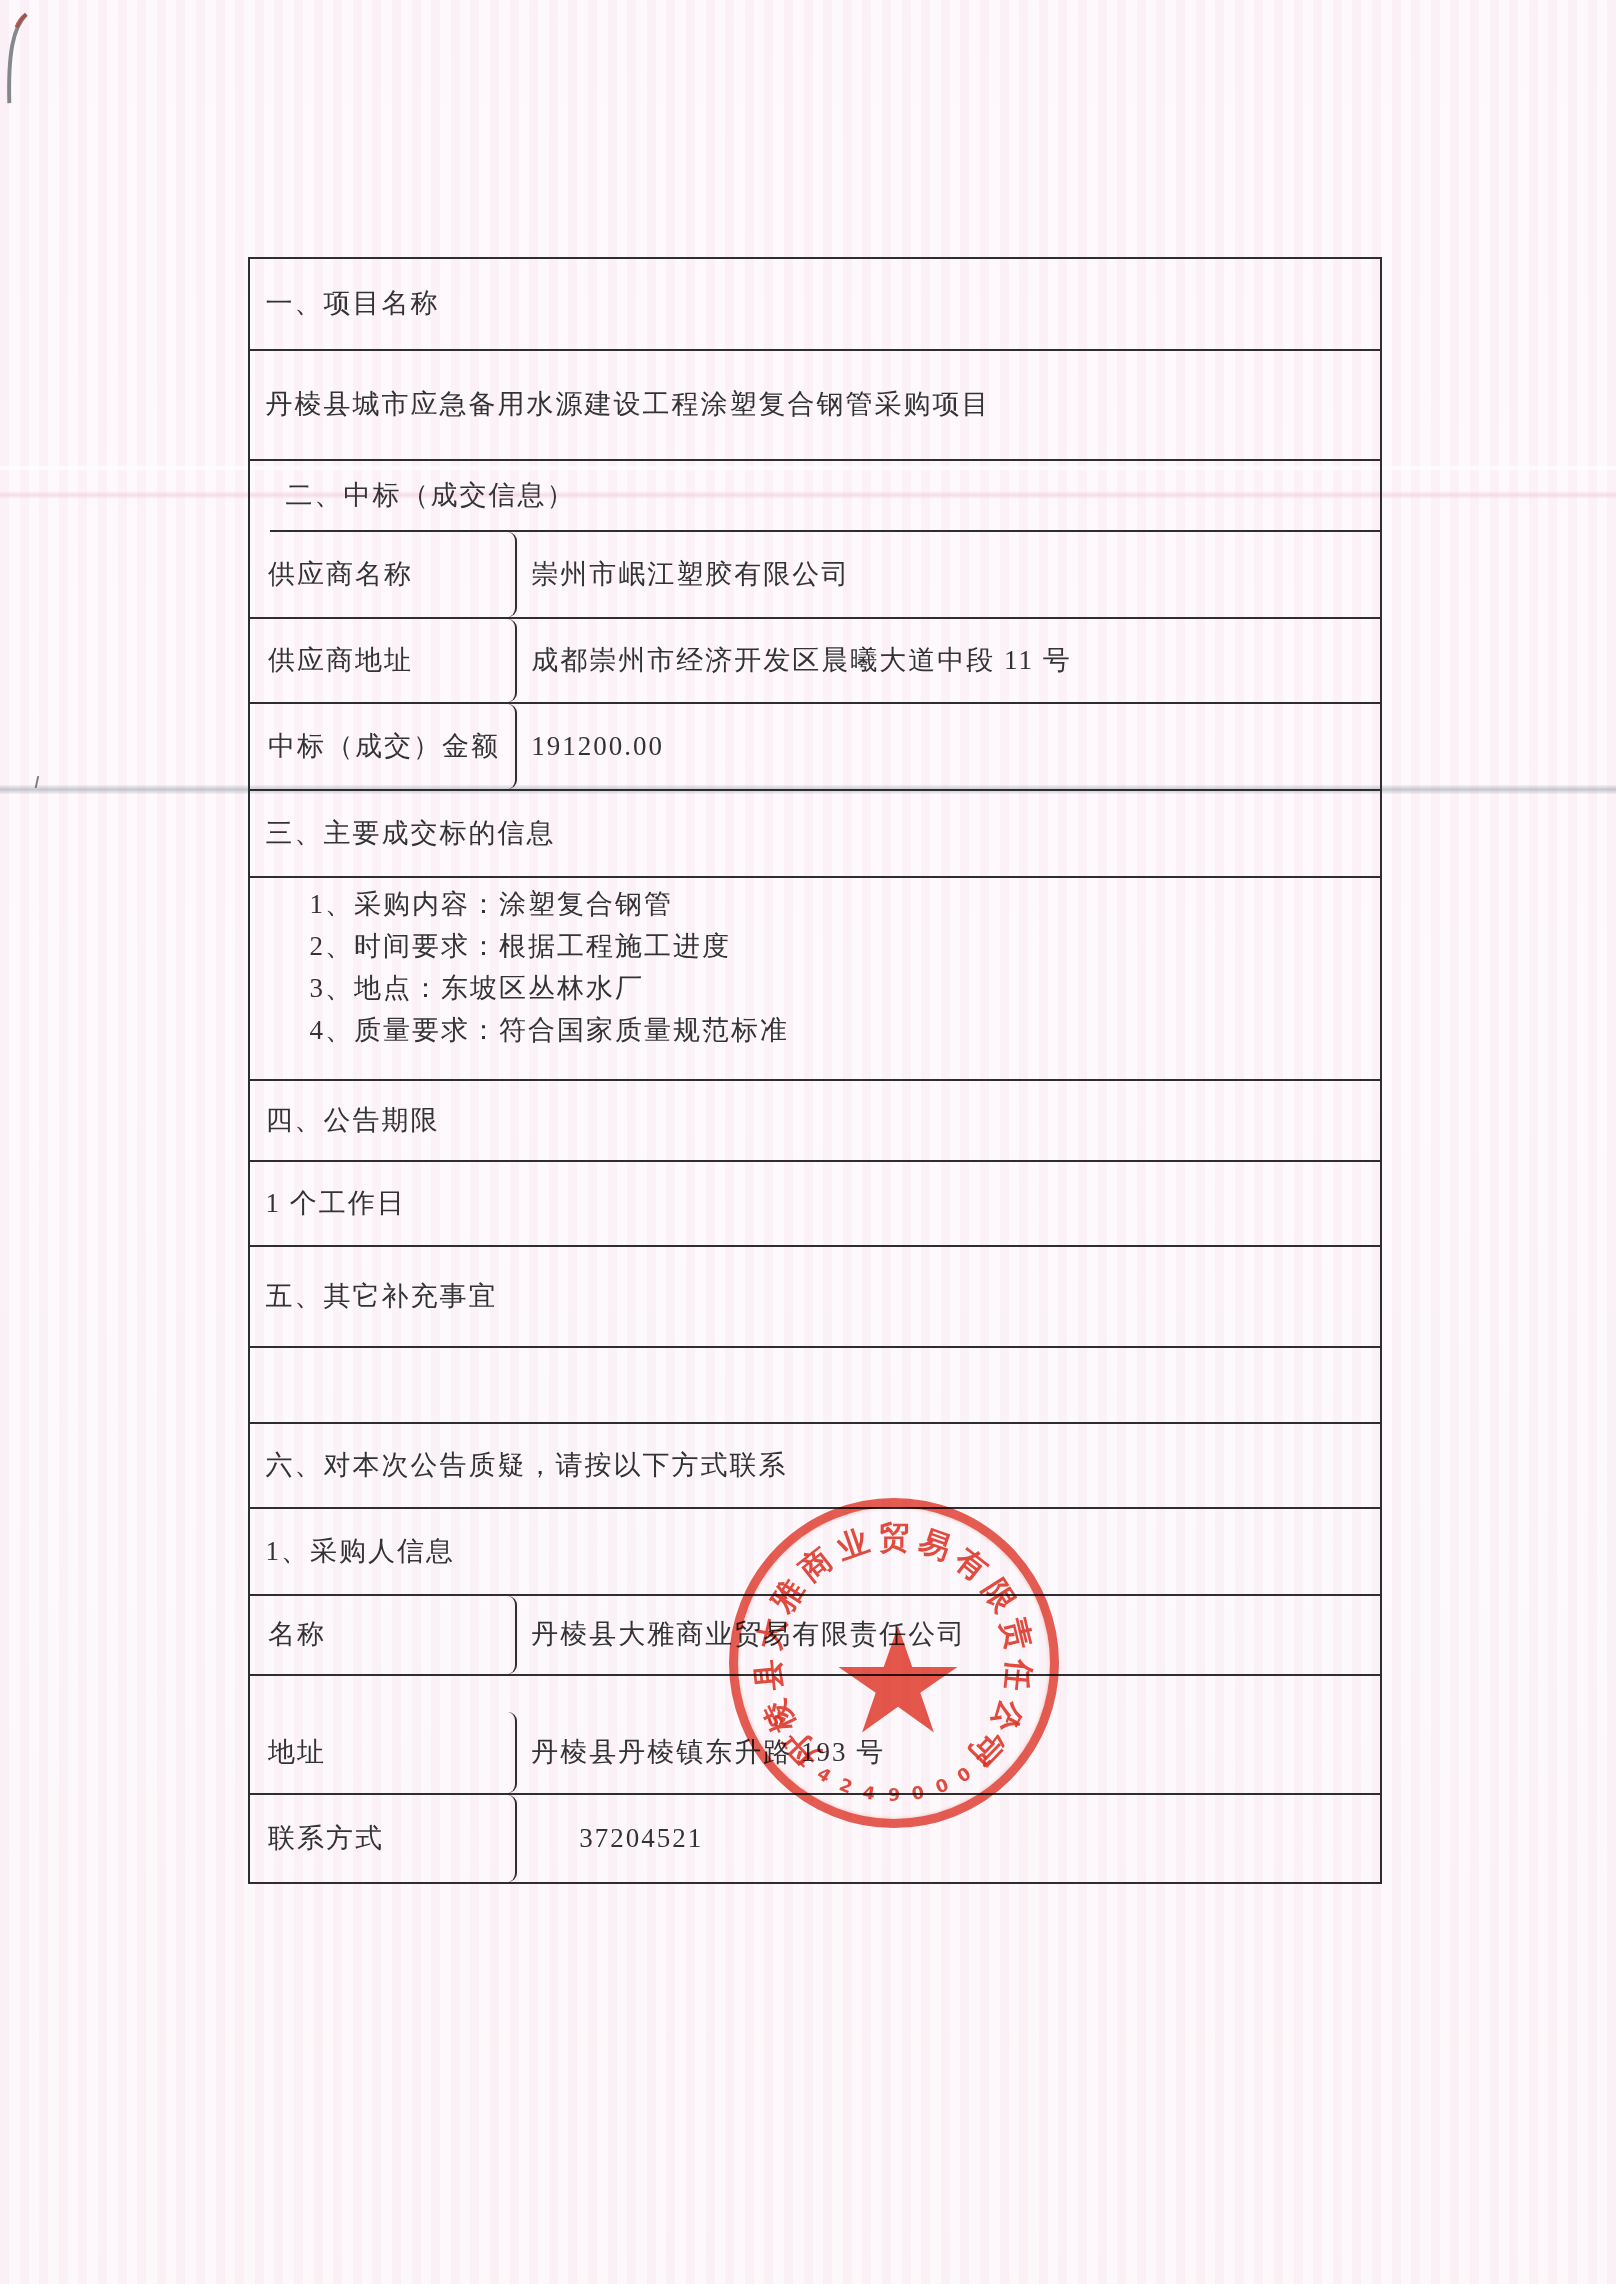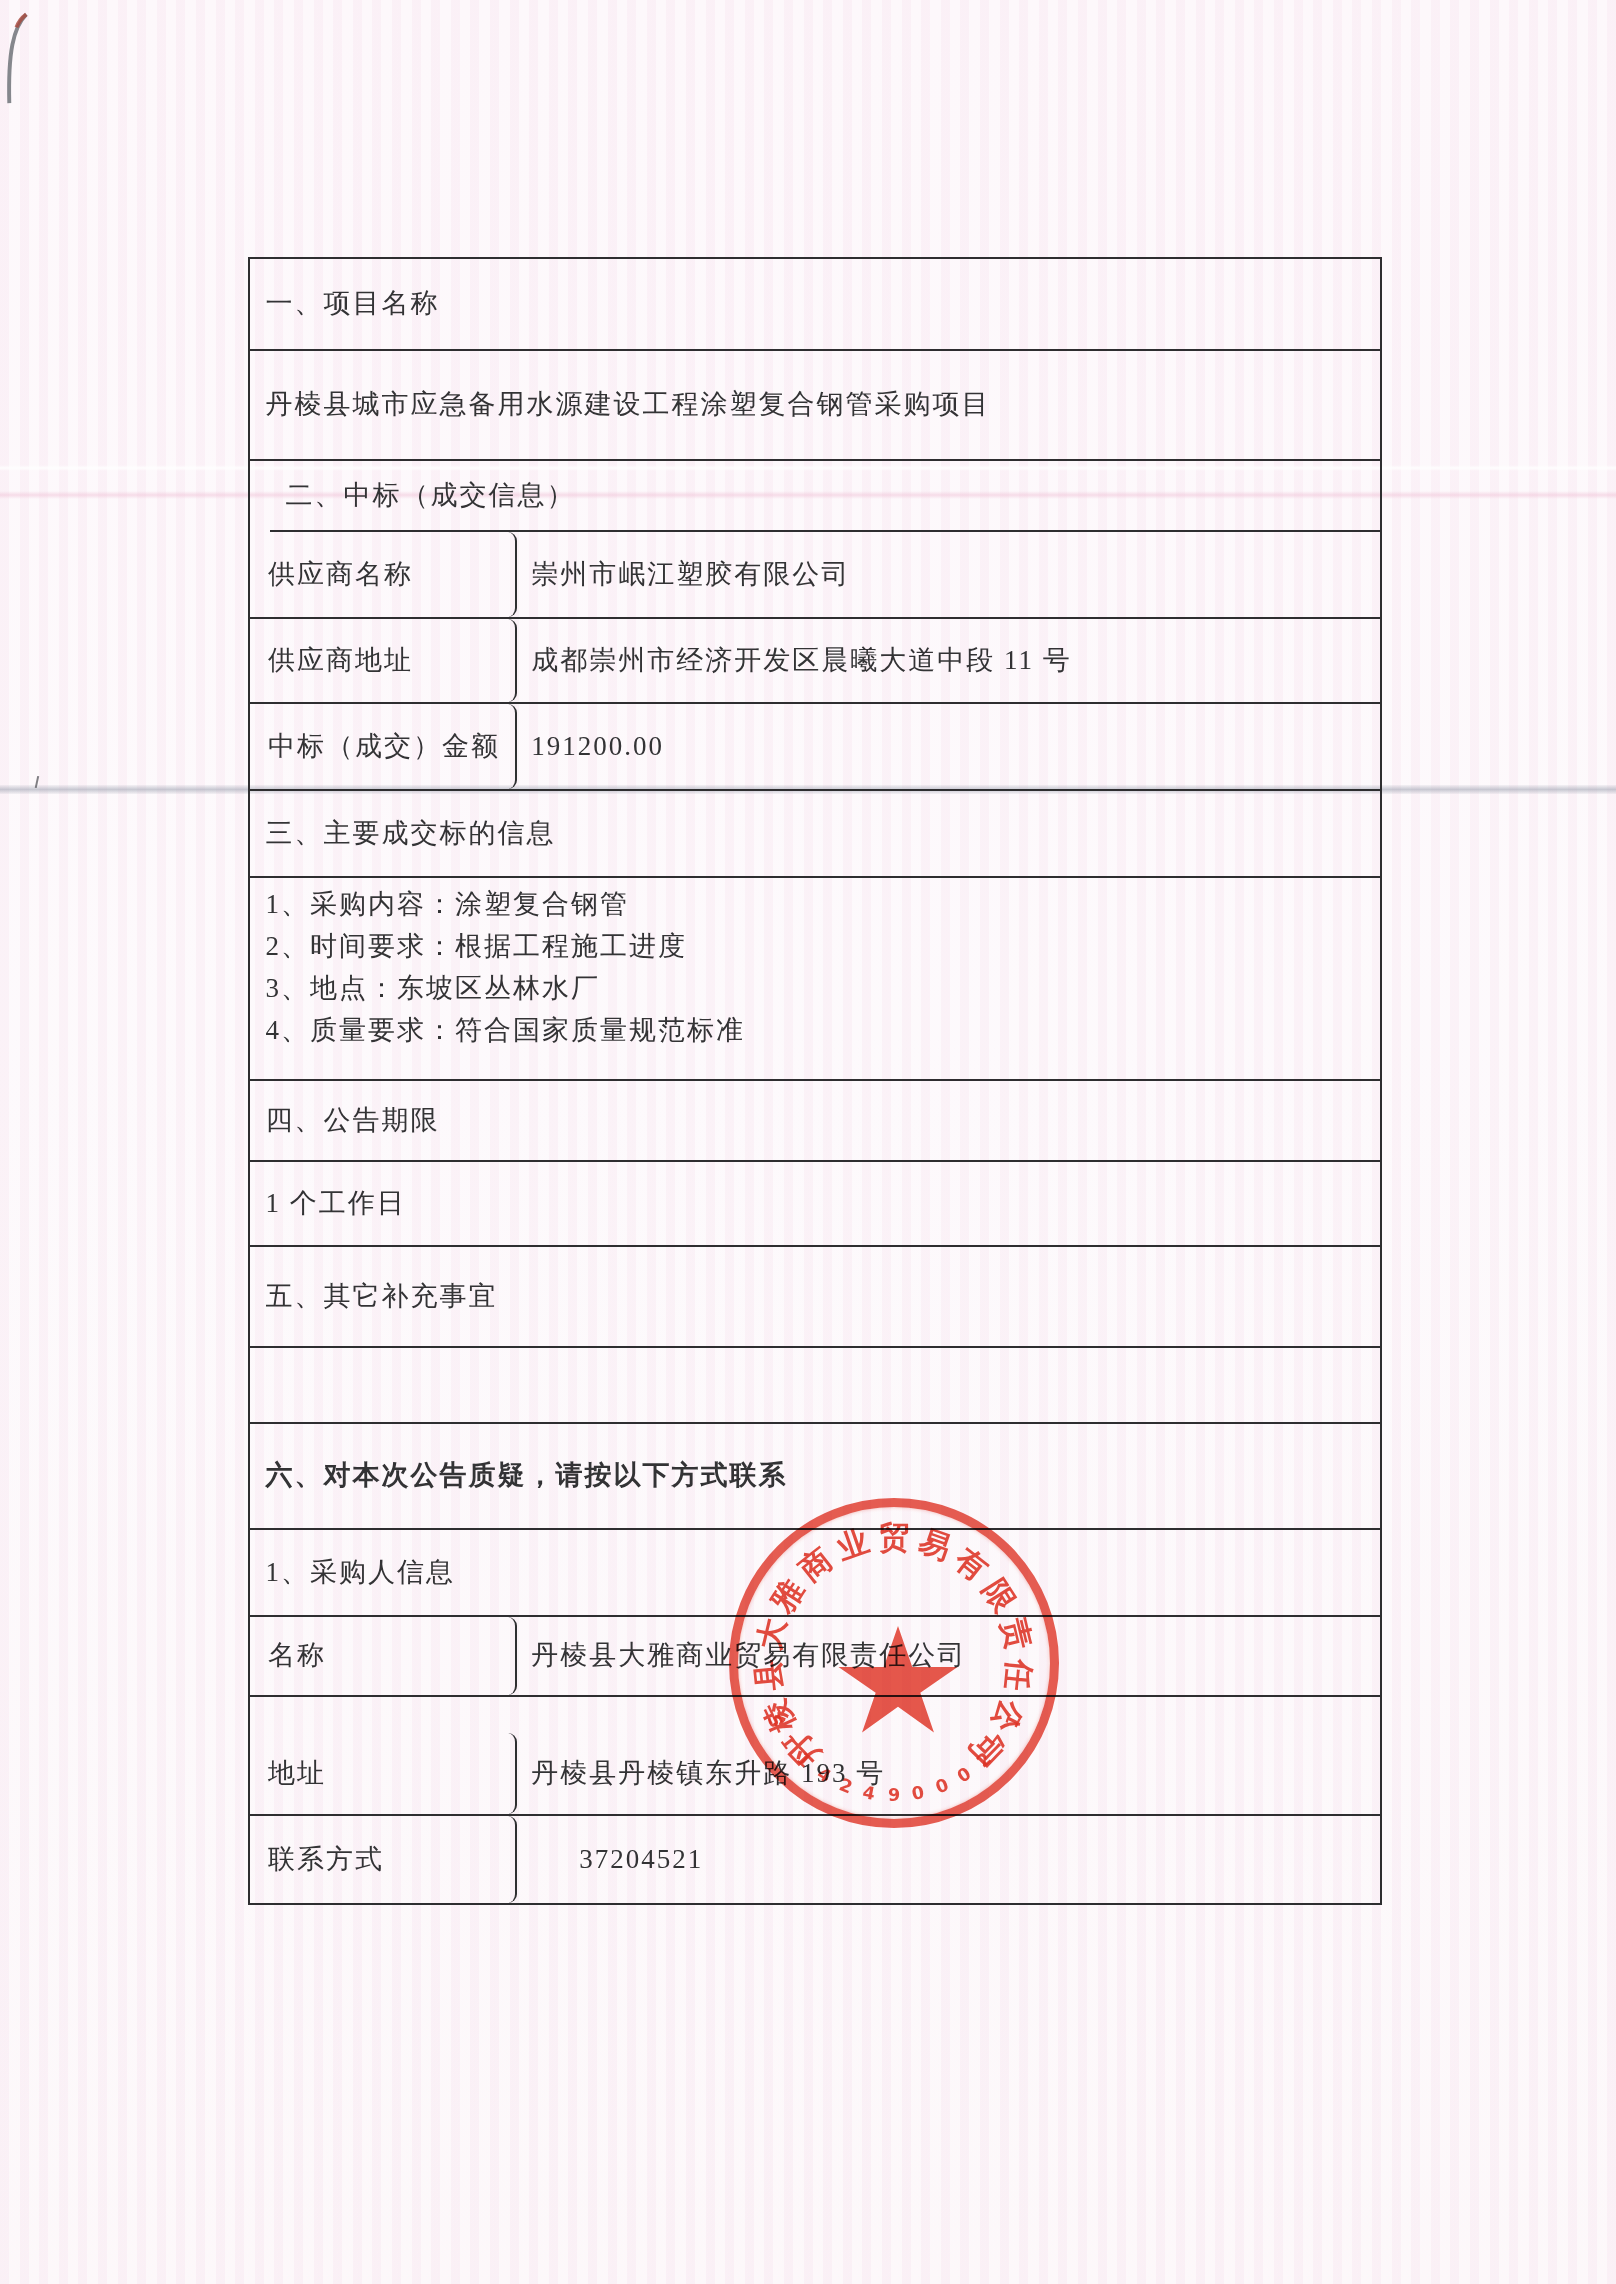--- a/index.html
+++ b/index.html
@@ -33,30 +33,30 @@
     box-sizing:border-box;border-bottom:2.6px solid #2e2e30;
     display:flex;align-items:center;
     font-size:27px;letter-spacing:2px;line-height:1.25;
   }
   .row:last-child{border-bottom:none;}
   .row .pad{padding-left:15.6px;padding-right:13px;}
   .h-r1{height:92px;} .h-r2{height:110px;} .h-r3{height:71px;margin-left:20px;}
   .h-r4{height:87px;} .h-r5{height:85px;} .h-r6{height:87px;}
   .h-r7{height:87px;} .h-r8{height:203px;} .h-r9{height:81px;}
   .h-r10{height:85px;} .h-r11{height:101px;} .h-r12{height:76px;}
-  .h-r13{height:106px;font-weight:bold;} .h-r14{height:87px;} .h-r15{height:80px;}
+  .h-r13{height:85px;} .h-r14{height:87px;} .h-r15{height:80px;}
   .h-r16{height:83px;margin-top:36px;} .h-r17{height:87px;gap:48px;}
   .two-col{padding:0;align-items:stretch;}
   .cell-label{
     width:267px;box-sizing:border-box;border-right:2.6px solid #2e2e30;
     display:flex;align-items:center;padding-left:18px;flex:none;border-radius:9px;
   }
   .cell-value{flex:1;display:flex;align-items:center;padding-left:14.3px;}
   .items-row{display:block;padding:5.2px 0 0 15.6px;line-height:42px;align-items:flex-start;}
-  .items-row div{white-space:pre;}
+  .items-row div{white-space:pre;margin-left:44px;}
 
   
   .stamp{
     position:absolute;left:729px;top:1498px;width:330px;height:330px;
     mix-blend-mode:multiply;pointer-events:none;
   }
   .stamp-ring{
     position:absolute;inset:0;border-radius:50%;
     border:9px solid rgba(226,58,44,.82);
     box-shadow:inset 0 0 3.9px rgba(226,58,44,.35);

